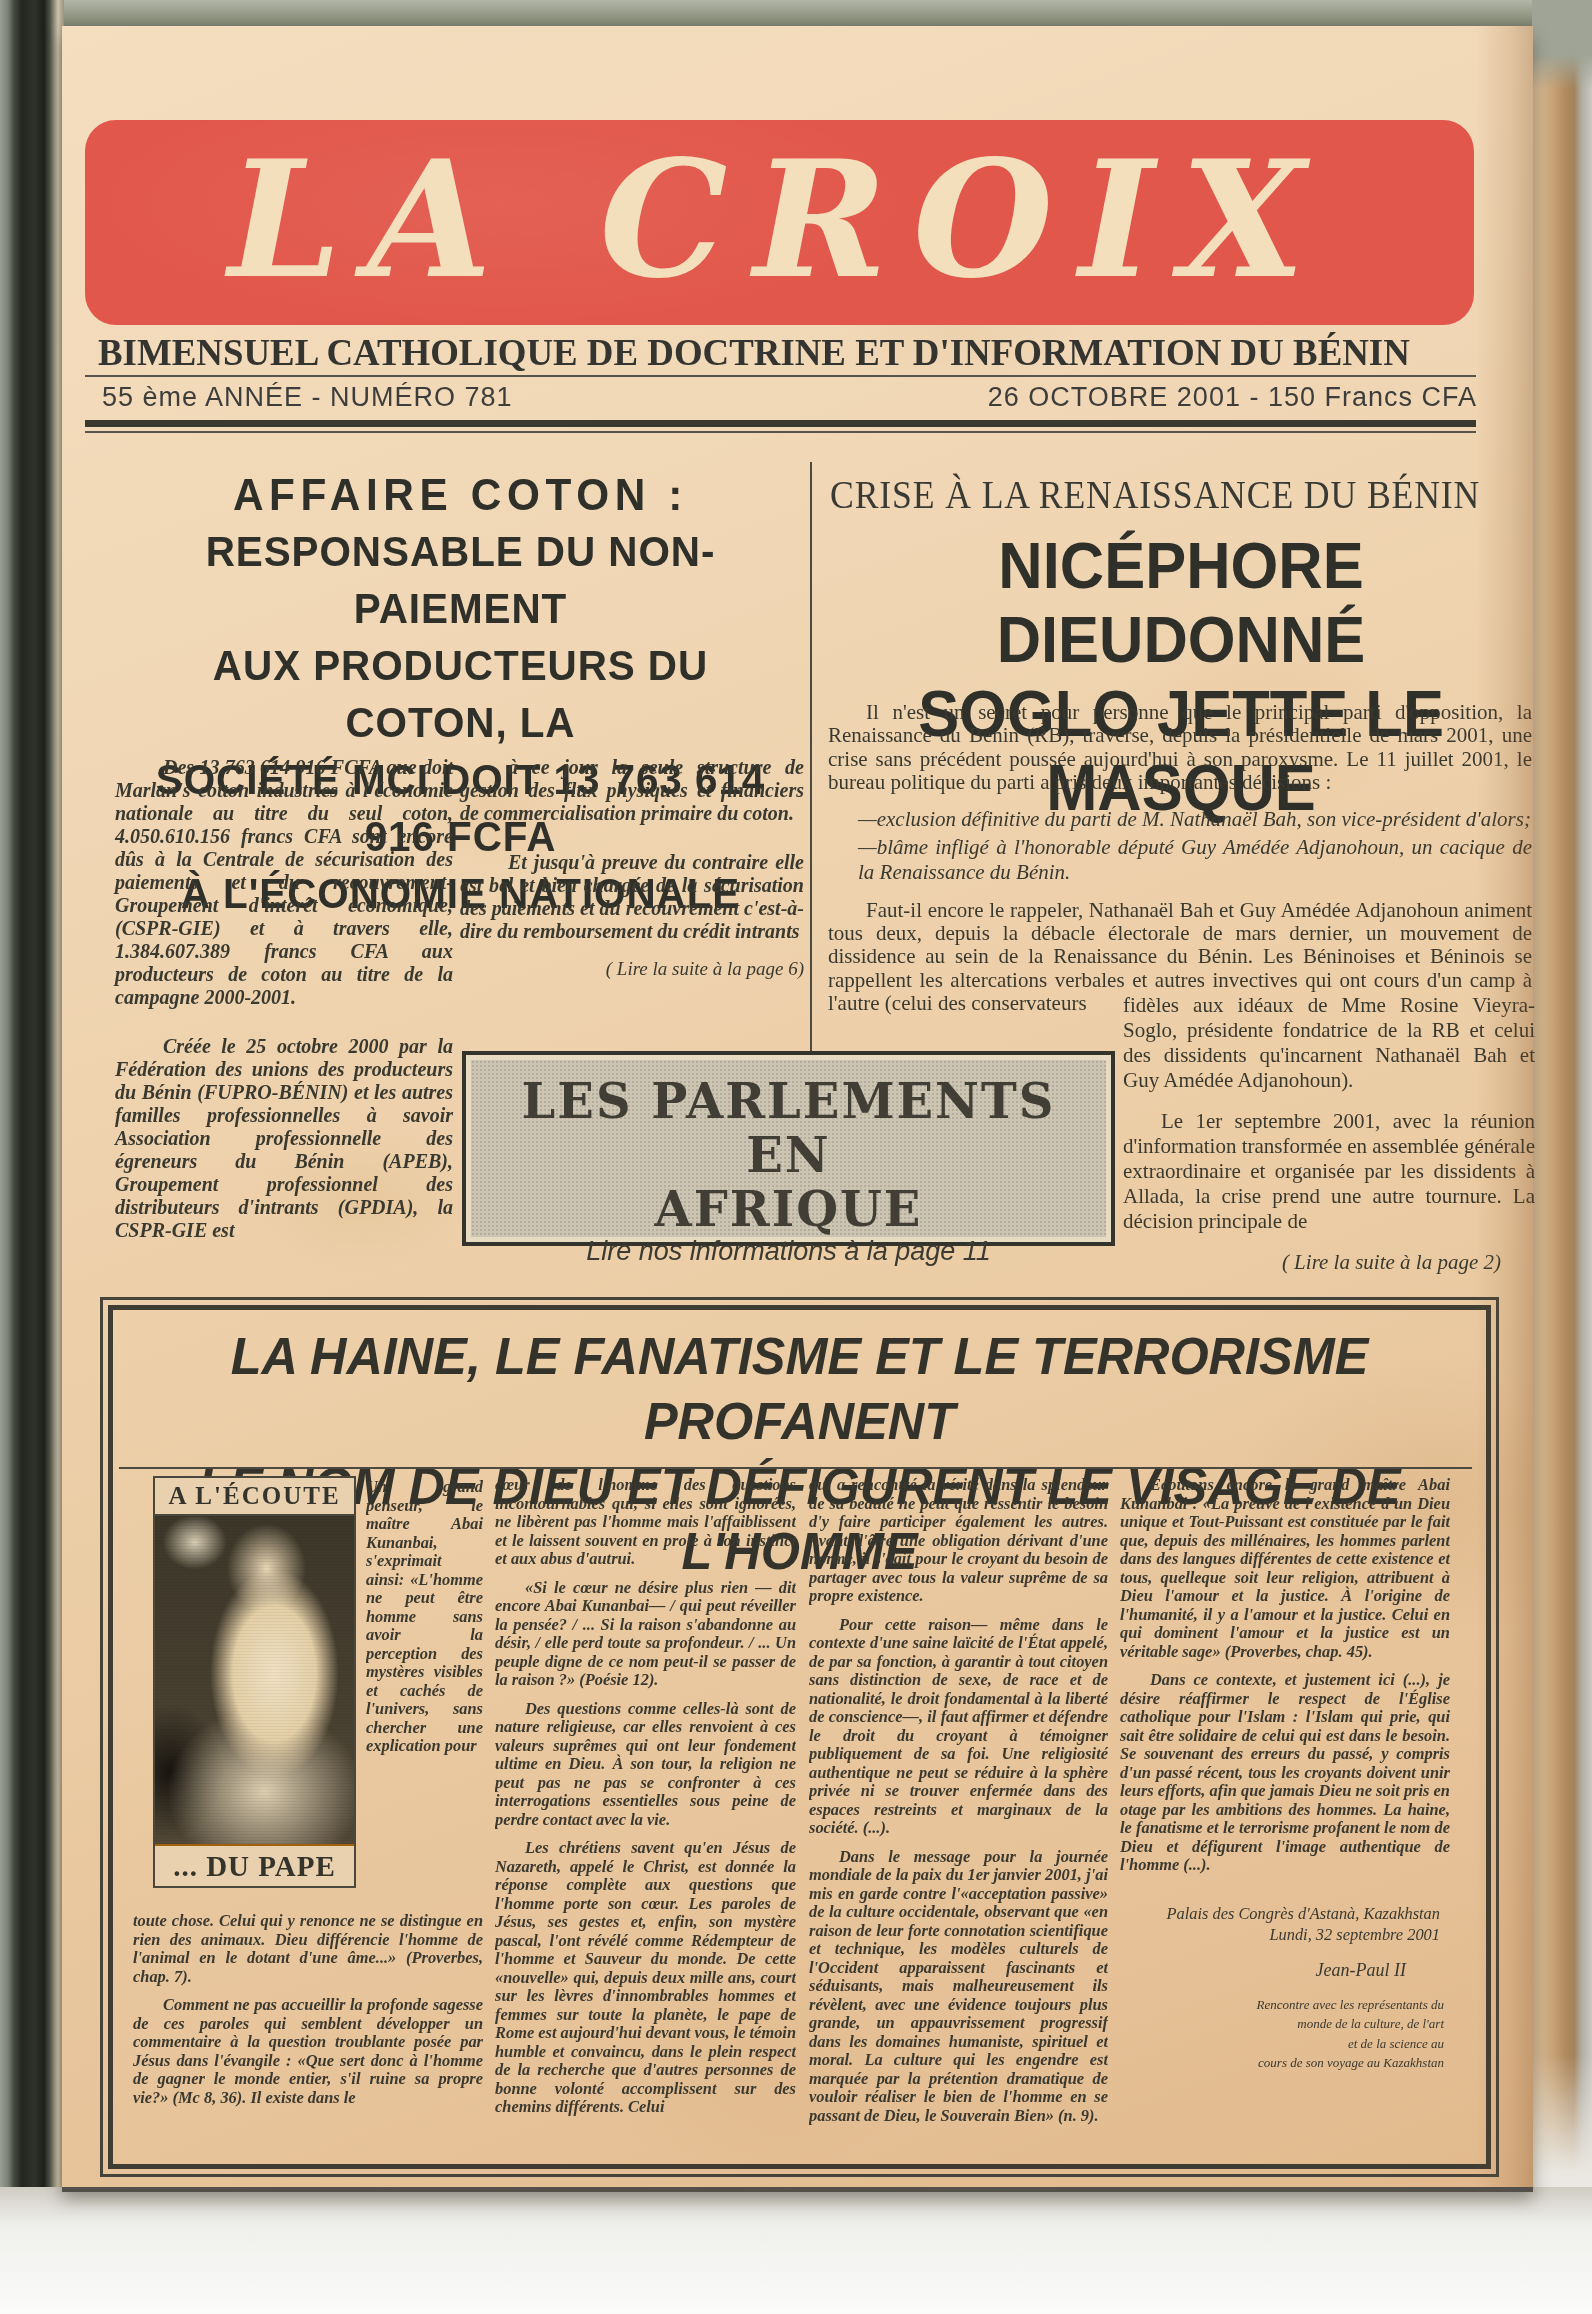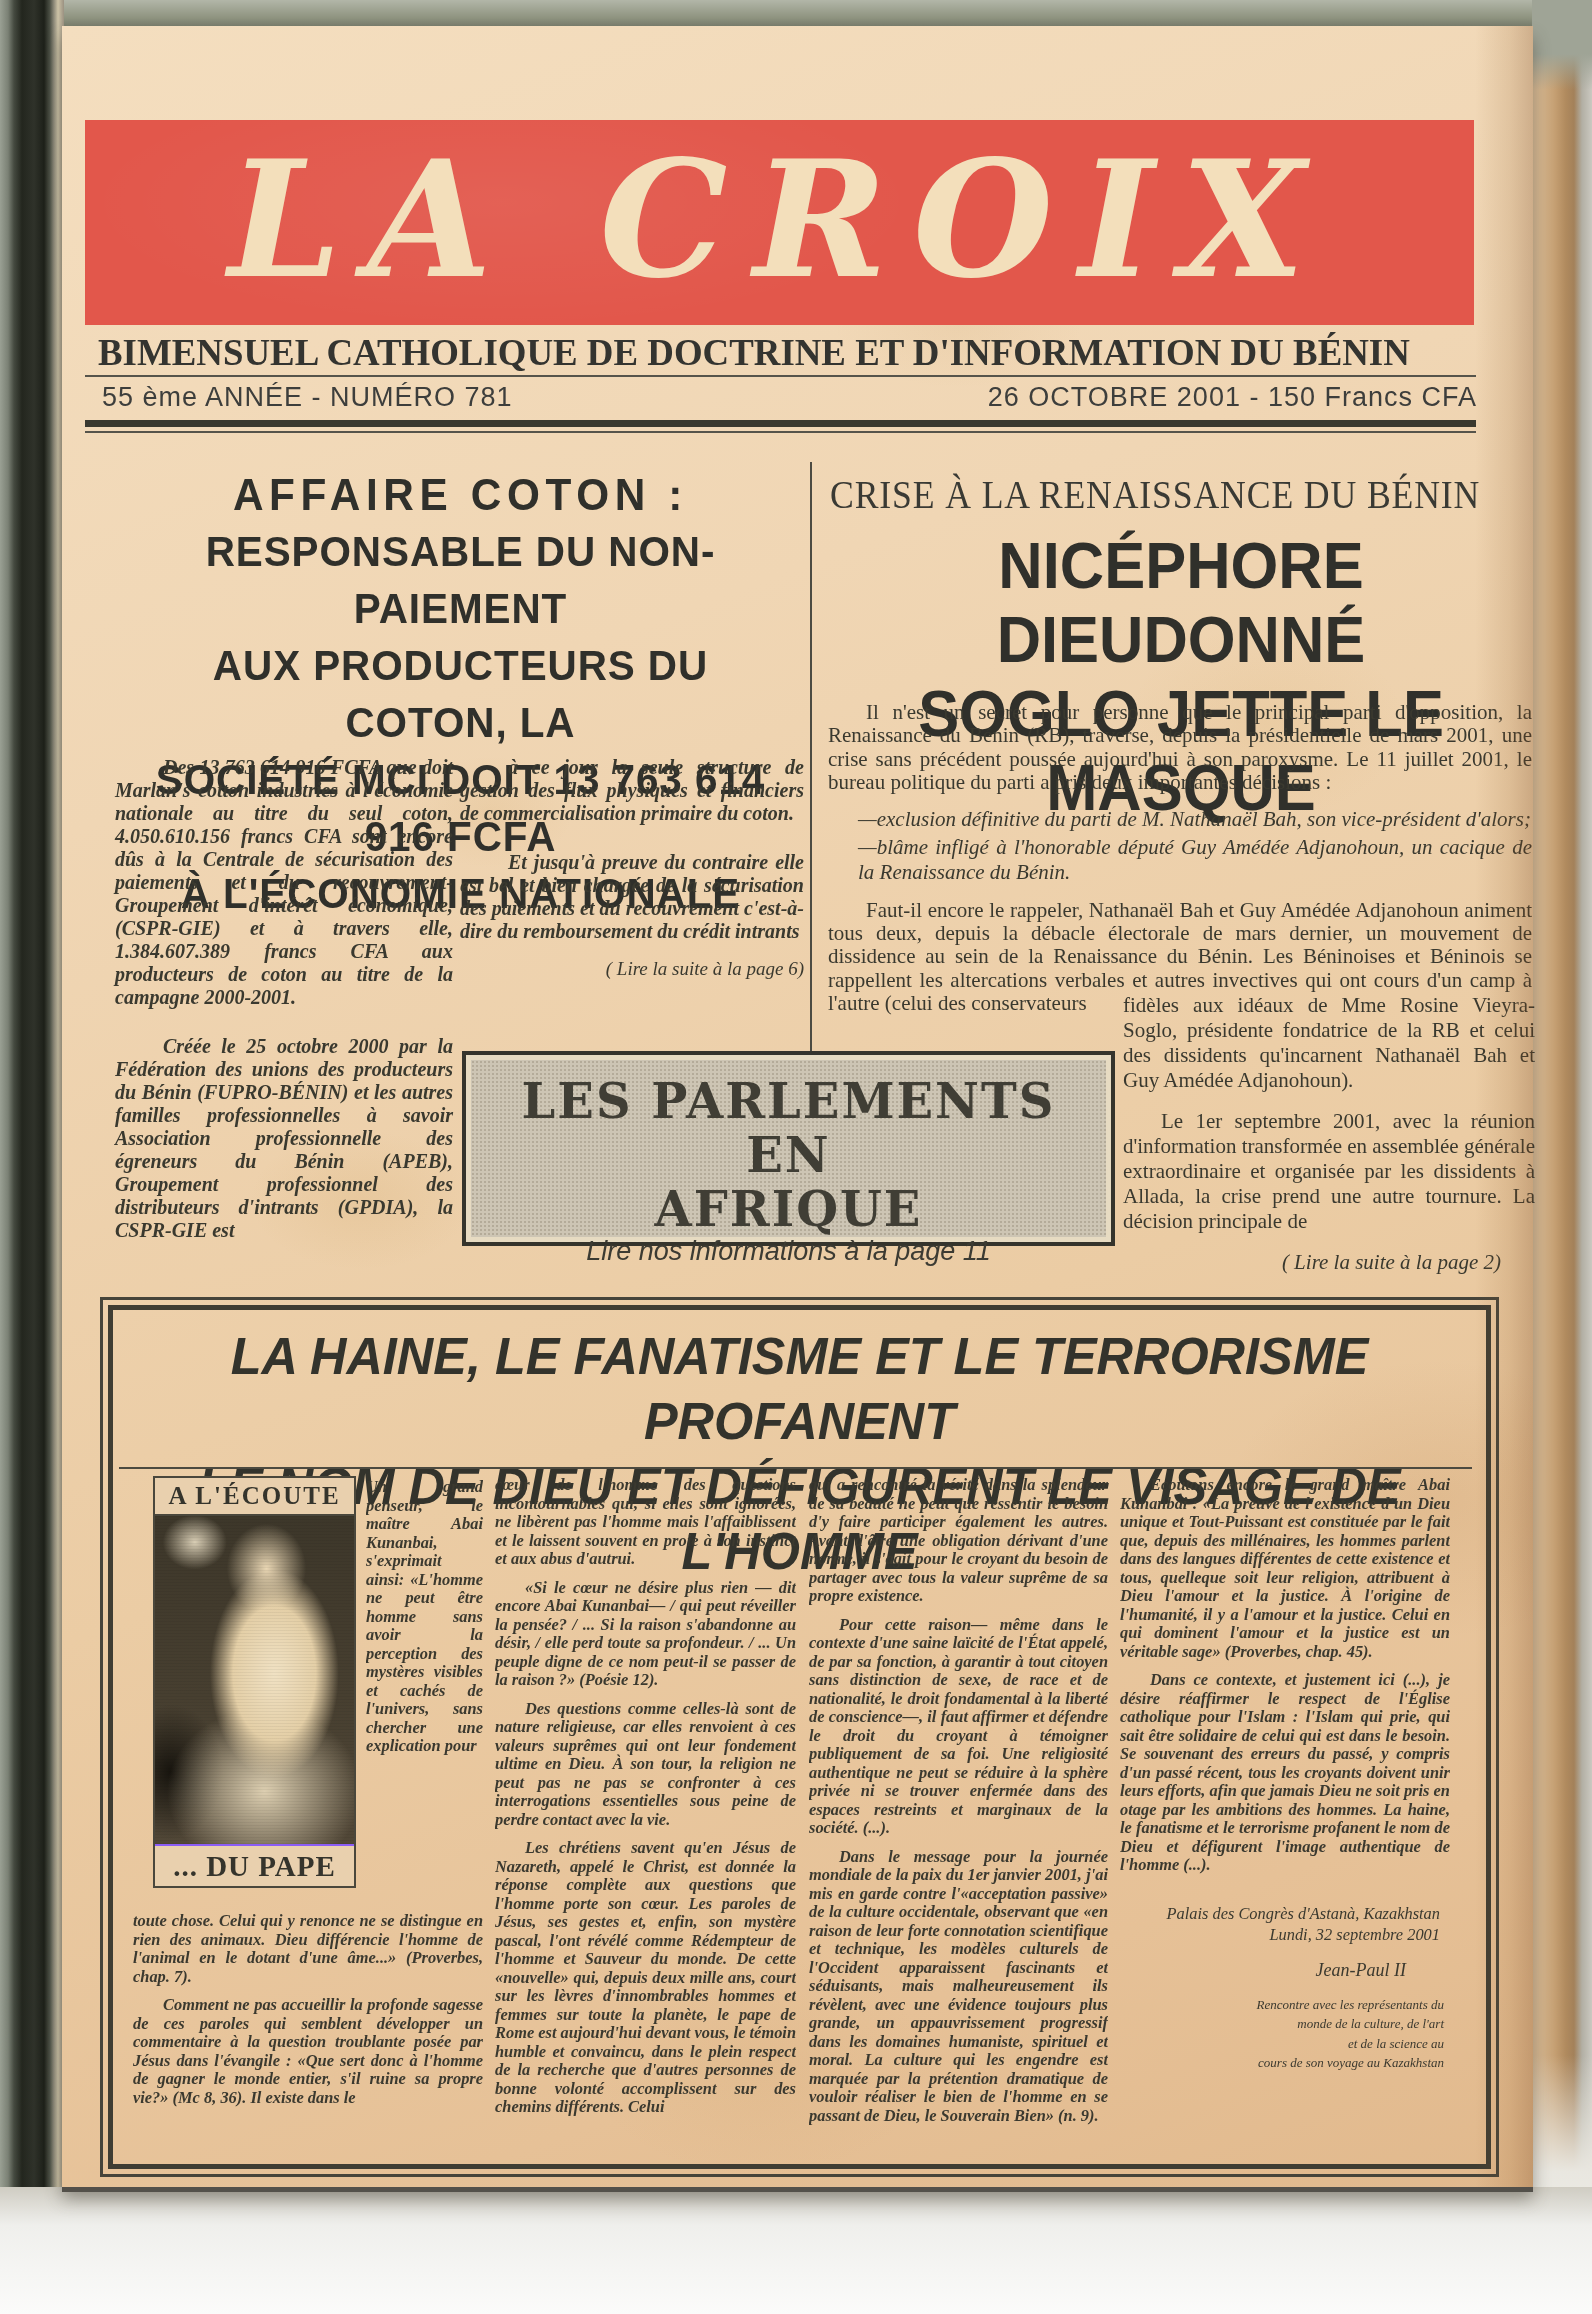--- a/index.html
+++ b/index.html
@@ -28,21 +28,21 @@
     radial-gradient(119px 80px at 428px 786px, rgba(190,140,60,.10), transparent 70%),
     radial-gradient(159px 100px at 299px 1174px, rgba(190,140,60,.12), transparent 70%),
     radial-gradient(199px 139px at 1204px 697px, rgba(200,150,70,.10), transparent 70%),
     radial-gradient(299px 199px at 1373px 1473px, rgba(170,110,50,.13), transparent 70%),
     radial-gradient(249px 159px at 697px 2040px, rgba(180,130,60,.08), transparent 70%),
     radial-gradient(179px 90px at 896px 299px, rgba(180,130,60,.08), transparent 70%);}
   .page .curl{position:absolute;right:0;top:0;width:58px;height:100%;pointer-events:none;
     background:linear-gradient(90deg,rgba(120,70,30,0) 0%,rgba(140,90,40,.16) 60%,rgba(115,65,25,.28) 100%);}
   
   .banner{position:absolute;left:23px;top:94px;width:1389px;height:205px;background:#e2574b;
-    background-image:radial-gradient(597px 179px at 30% 40%, rgba(255,255,255,.06), transparent 70%);}
+    background-image:radial-gradient(597px 179px at 30% 40%, rgba(255,255,255,.06), transparent 70%);border-radius:31px;}
   .banner .title{width:100%;text-align:center;line-height:199px;
     font-family:"DejaVu Serif",serif;font-style:italic;font-weight:bold;
     font-size:161px;letter-spacing:.16em;color:#f3dfbb;white-space:nowrap;}
   .subtitle{position:absolute;left:36px;top:304px;width:1393px;
     font-family:"Liberation Serif",serif;font-weight:bold;font-size:38px;color:#343430;
     white-space:nowrap;transform:scaleX(.97);transform-origin:left center;}
   .rule-thin-1{position:absolute;left:23px;top:349px;width:1391px;height:2px;background:#56544b;}
   .edition-row{position:absolute;left:40px;top:356px;width:1375px;display:flex;justify-content:space-between;
     font-family:"Liberation Sans",sans-serif;font-size:27px;letter-spacing:1px;color:#3d3e3c;}
   .rule-thick{position:absolute;left:23px;top:394px;width:1391px;height:7px;background:#3a392f;}
@@ -114,21 +114,21 @@
     font-family:"Liberation Serif",serif;font-weight:bold;font-style:normal;font-size:25px;letter-spacing:2px;color:#35342c;}
   .photo{height:328px;position:relative;background:
     radial-gradient(40px 34px at 20% 8%, #d9ceb5 0%, rgba(0,0,0,0) 80%),
     radial-gradient(55px 62px at 56% 16%, #ead7b4 0%, rgba(0,0,0,0) 72%),
     radial-gradient(92px 149px at 60% 48%, #f0e1c3 0%, #e4cfa7 45%, rgba(0,0,0,0) 70%),
     radial-gradient(139px 119px at 55% 84%, #ddcfb1 0%, rgba(0,0,0,0) 70%),
     radial-gradient(70px 90px at 8% 78%, #17140e 0%, rgba(0,0,0,0) 75%),
     linear-gradient(180deg,#3d372a 0%,#473f30 55%,#514737 100%);}
   .photo .grain{position:absolute;inset:0;
     background:repeating-linear-gradient(0deg, rgba(0,0,0,.05) 0 1px, rgba(0,0,0,0) 1px 3px);}
-  .photo-label-bottom{height:40px;line-height:40px;text-align:center;border-top:2px solid #8b5cf6;
+  .photo-label-bottom{height:40px;line-height:40px;text-align:center;border-top:2px solid #a16207;
     font-family:"Liberation Serif",serif;font-weight:bold;font-style:normal;font-size:29px;letter-spacing:1px;color:#35342c;}
   .side-strip{position:absolute;right:0;top:2px;width:117px;height:428px;overflow:hidden;text-align:justify;}
   .col1-bottom{position:absolute;left:0;top:436px;width:350px;}
   
   .dateline{text-align:right;margin-top:28px;font-weight:normal;font-size:16.4px;line-height:21px;padding-right:10px;}
   .signature{text-align:right;margin-top:16px;font-weight:normal;font-size:18px;padding-right:44px;}
   .notes{text-align:right;margin-top:16px;font-weight:normal;font-size:13px;line-height:19.4px;padding-right:6px;}
 </style>
 </head>
 <body>

